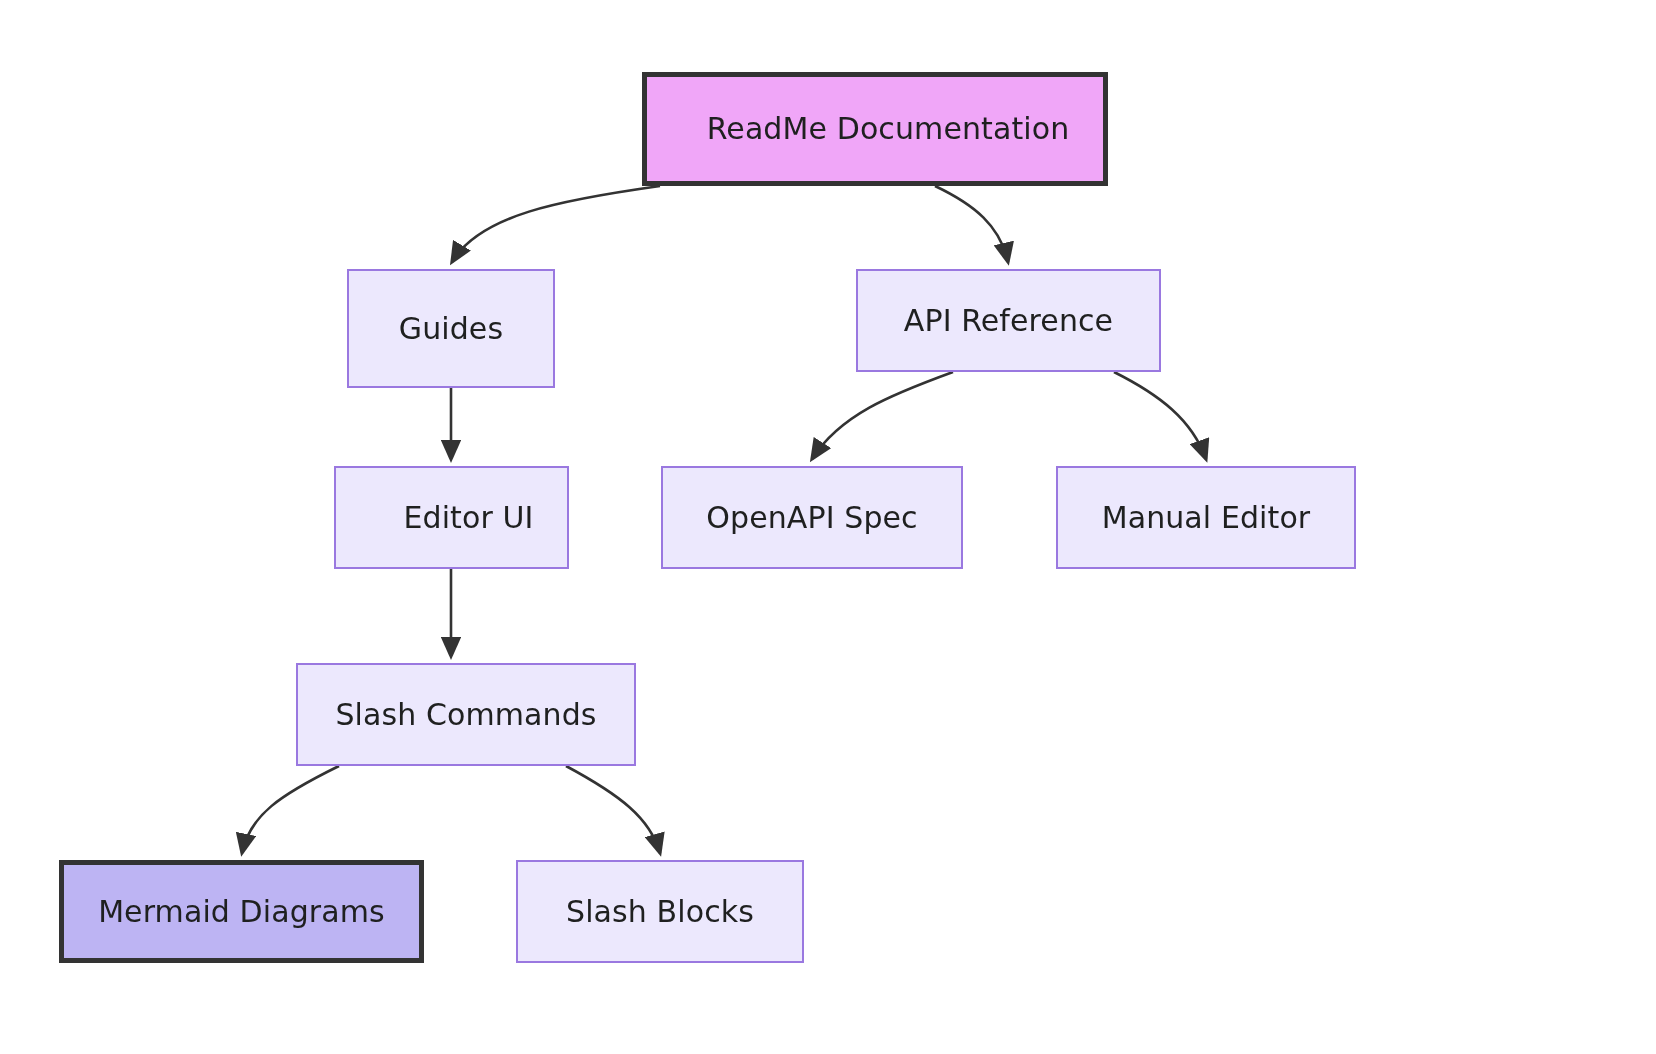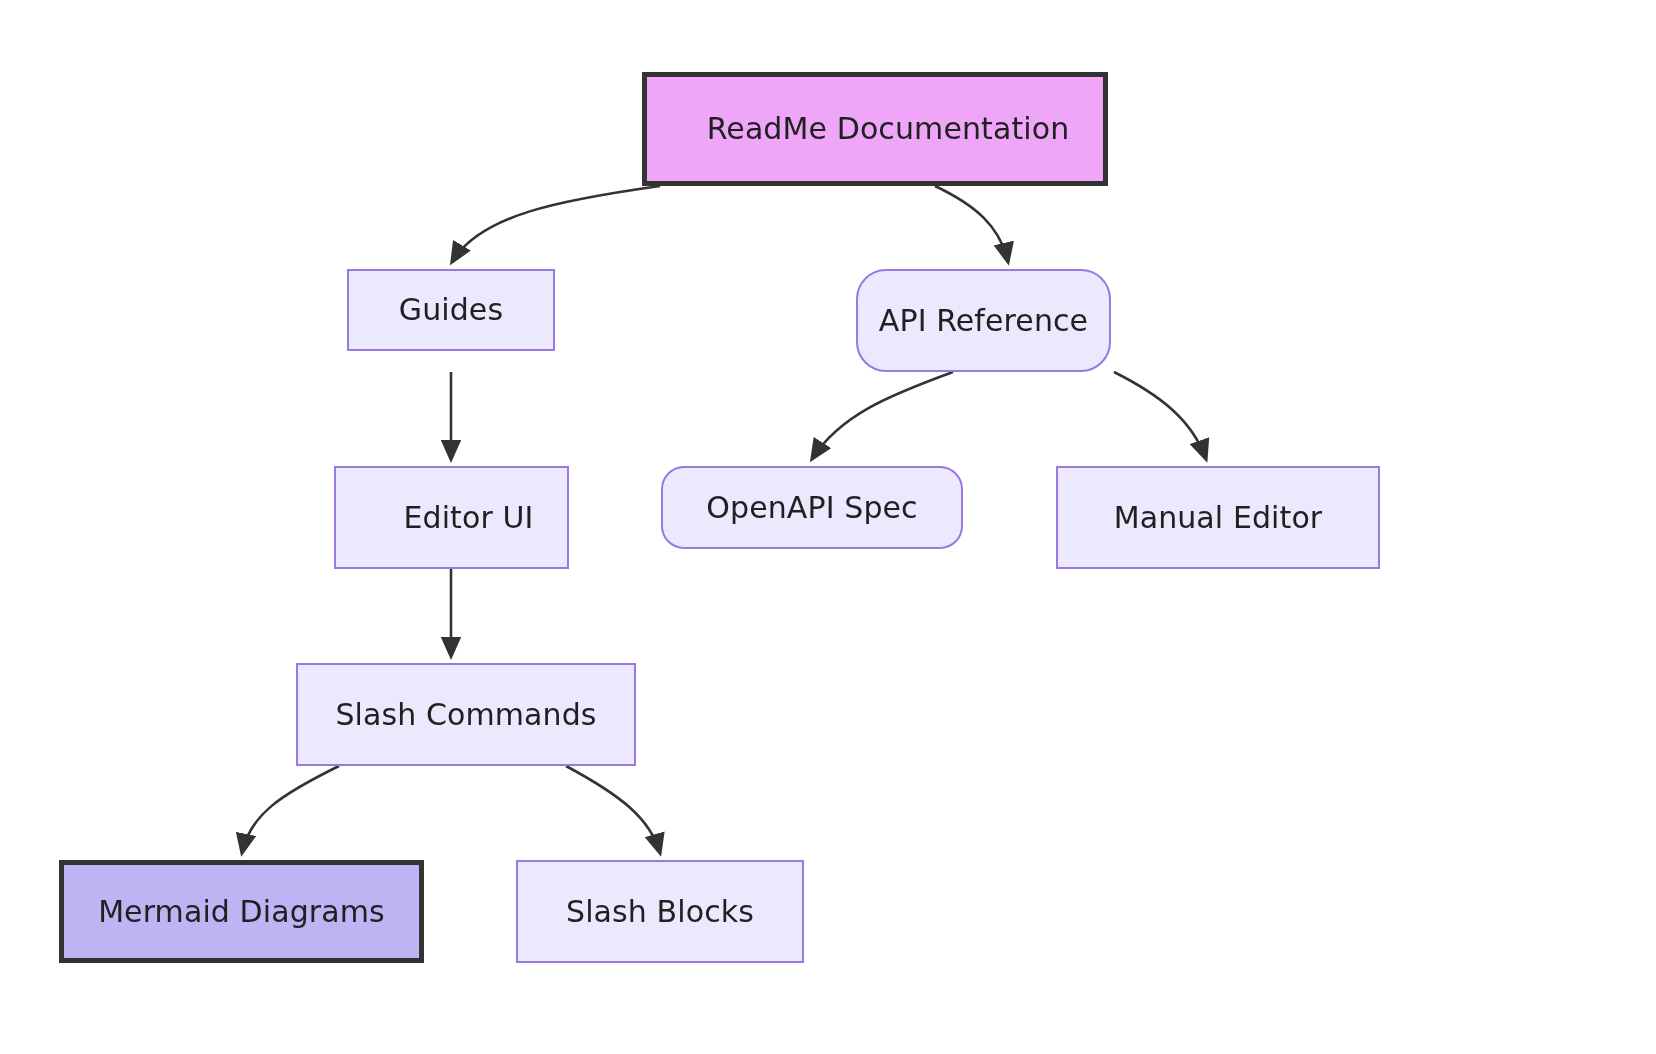--- a/index.html
+++ b/index.html
@@ -80,33 +80,33 @@
         <path d="M 451,569 L 451,656" fill="none" stroke="#333333" stroke-width="2.6" marker-end="url(#arrowhead)"></path>
         <path d="M 339,766 C 280,795 250,815 242,853" fill="none" stroke="#333333" stroke-width="2.6" marker-end="url(#arrowhead)"></path>
         <path d="M 566,766 C 620,795 650,818 660,853" fill="none" stroke="#333333" stroke-width="2.6" marker-end="url(#arrowhead)"></path>
       </g>
   </svg>
 
   <div id="node-layer">
       <div class="node node-root" style="left: 642px; top: 72px; width: 466px; height: 114px;">
         <span class="node-label">ReadMe Documentation</span>
       </div>
-      <div class="node node-default" style="left: 347px; top: 269px; width: 208px; height: 82px;">
+      <div class="node node-default" style="left: 347px; top: 269px; width: 208px; height: 119px;">
         <span class="node-label">Guides</span>
       </div>
-      <div class="node node-default" style="left: 856px; top: 269px; width: 255px; height: 103px; border-radius: 30px;">
+      <div class="node node-default" style="left: 856px; top: 269px; width: 305px; height: 103px;">
         <span class="node-label">API Reference</span>
       </div>
       <div class="node node-default" style="left: 334px; top: 466px; width: 235px; height: 103px; padding-left: 44px;">
         <span class="node-label">Editor UI</span>
       </div>
-      <div class="node node-default" style="left: 661px; top: 466px; width: 302px; height: 83px; border-radius: 23px;">
+      <div class="node node-default" style="left: 661px; top: 466px; width: 302px; height: 103px;">
         <span class="node-label">OpenAPI Spec</span>
       </div>
-      <div class="node node-default" style="left: 1056px; top: 466px; width: 324px; height: 103px; align-items: center;">
+      <div class="node node-default" style="left: 1056px; top: 466px; width: 300px; height: 103px; align-items: center;">
         <span class="node-label">Manual Editor</span>
       </div>
       <div class="node node-default" style="left: 296px; top: 663px; width: 340px; height: 103px;">
         <span class="node-label">Slash Commands</span>
       </div>
       <div class="node node-highlight" style="left: 59px; top: 860px; width: 365px; height: 103px; justify-content: center;">
         <span class="node-label">Mermaid Diagrams</span>
       </div>
       <div class="node node-default" style="left: 516px; top: 860px; width: 288px; height: 103px;">
         <span class="node-label">Slash Blocks</span>

